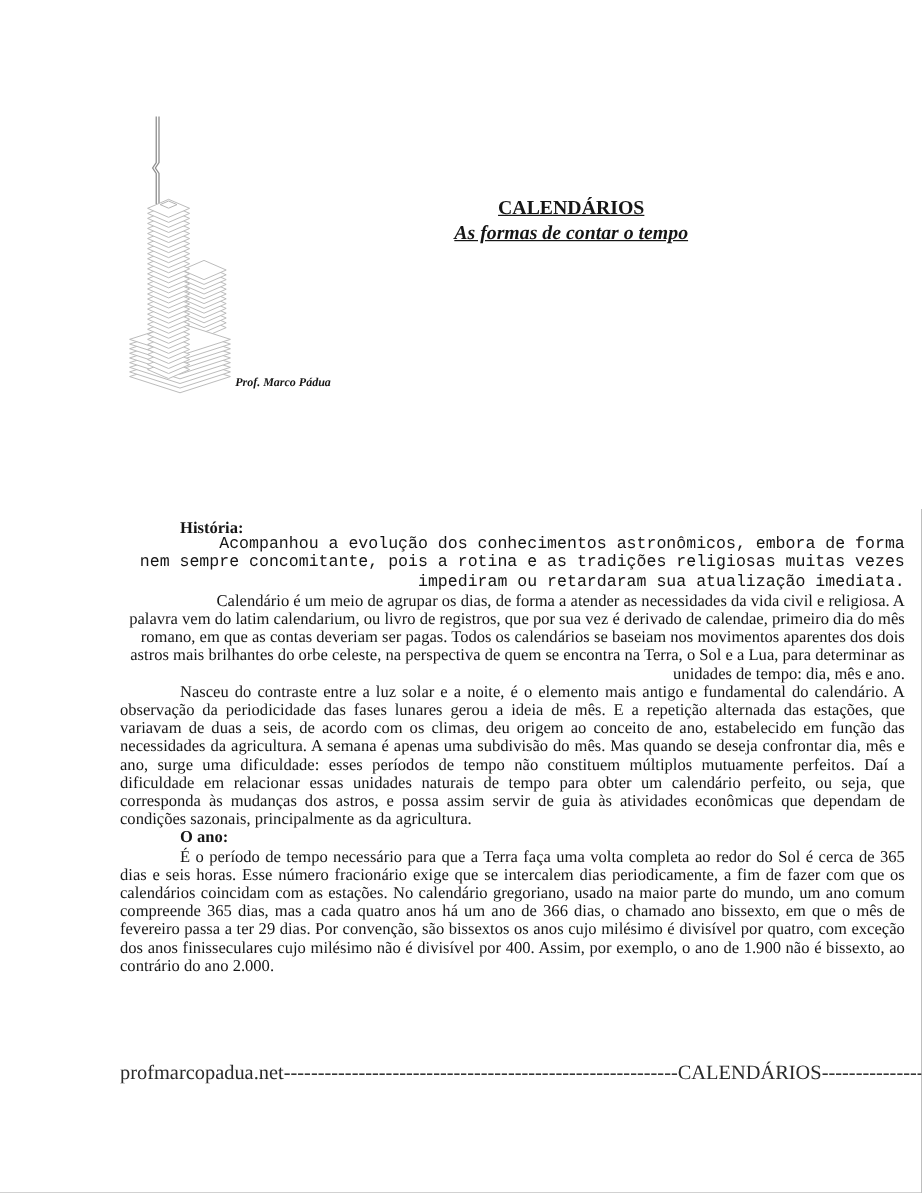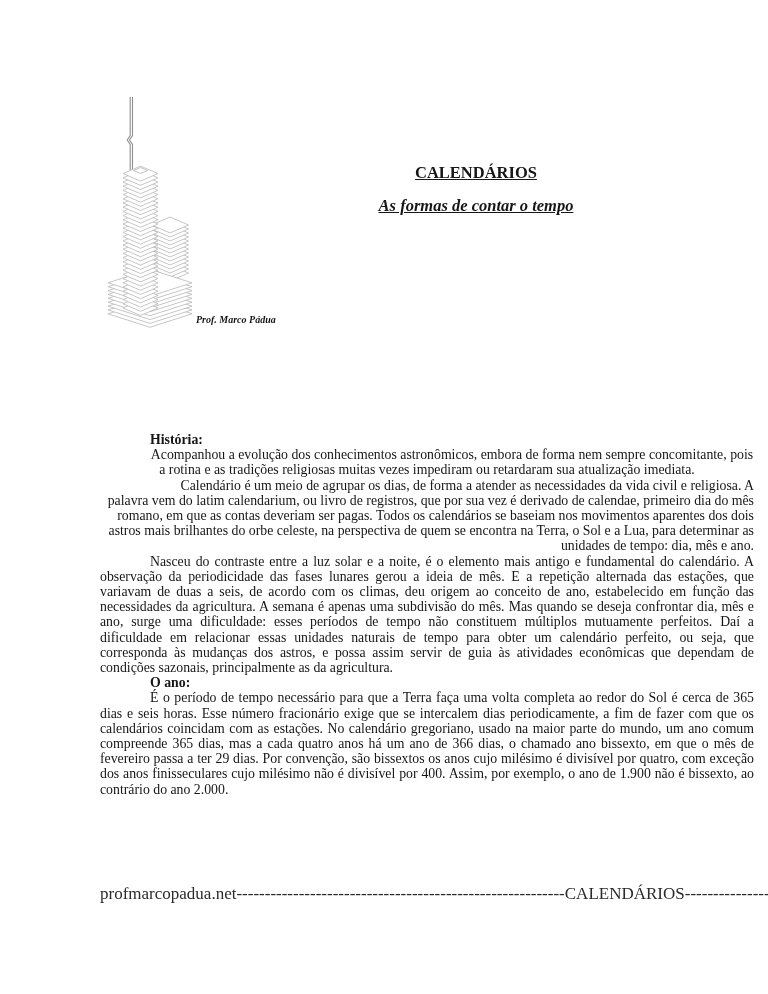--- a/index.html
+++ b/index.html
@@ -9,29 +9,29 @@
     font-family:"Liberation Serif",serif;color:#161616;
   }
   
   #tower{position:absolute;left:0;top:0;}
   #tower path{fill:#ffffff;stroke:#b8b8b8;stroke-width:0.8;}
   #tower .antenna{fill:none;stroke:#8f8f8f;stroke-width:1.1;}
   #tower .inner-cap{stroke:#b0b0b0;}
   
   .titleblock{position:absolute;left:276px;top:163px;width:400px;text-align:center;line-height:19px;}
   .doc-title{font-size:16.5px;font-weight:bold;text-decoration:underline;}
-  .doc-subtitle{font-size:16.5px;font-weight:bold;font-style:italic;text-decoration:underline;margin-top:14px;}
+  .doc-subtitle{font-size:16.5px;font-weight:bold;font-style:italic;text-decoration:underline;margin-top:2px;}
   .author{position:absolute;left:196px;top:314px;font-size:10px;font-weight:bold;font-style:italic;}
   
   .docbody{position:absolute;left:100px;top:432px;width:654px;font-size:13.8px;line-height:15.2px;}
   .docbody p{margin:0;text-indent:50px;}
   .docbody .h{font-weight:bold;}
   .j{text-align:justify;}
   .p-left{text-align:right;}
-  .p-narrow{text-align:center;margin-right:86px;}
+  .p-narrow{text-align:right;margin-right:86px;font-family:Liberation Mono, monospace;}
   
   .footer{position:absolute;left:100px;top:884px;font-size:17px;white-space:nowrap;color:#2a2a2a;}
   .footer span{letter-spacing:0;}
 </style>
 </head>
 <body>
 
 <div id="page">
 
   <svg id="tower" width="250" height="345" viewBox="0 0 250 345">

